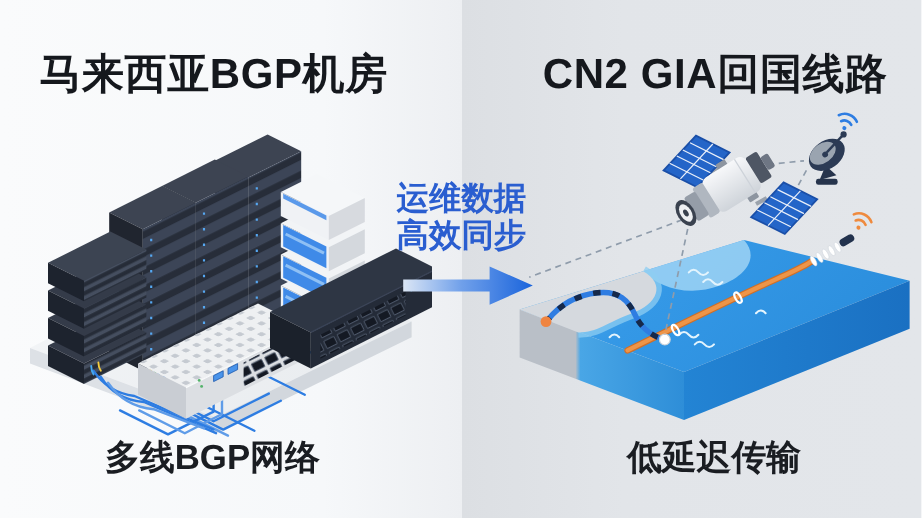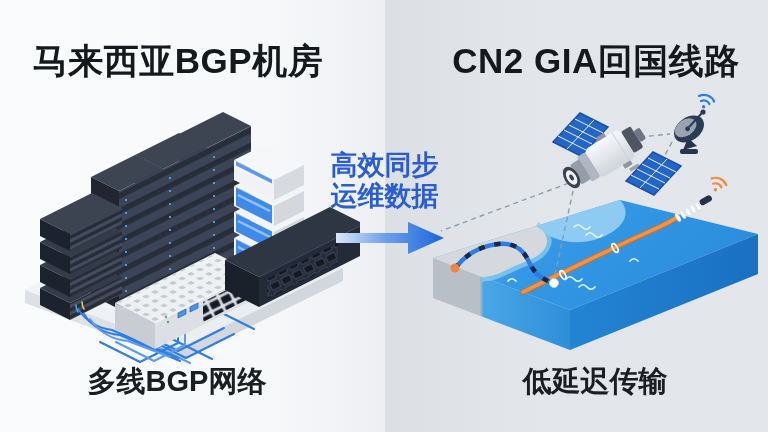--- a/index.html
+++ b/index.html
@@ -179,22 +179,22 @@
       <polygon points="310,112 344,129 239,182 205,165" fill="#2e3644"></polygon>
       <polygon points="205,165 239,182 239,212 205,195" fill="#1b212b"></polygon>
       <polygon points="239,182 344,129 344,159 239,212" fill="#242b38"></polygon>
       <polygon points="247,184 318,148 318,168 247,204" fill="url(#pPorts)"></polygon>
       <line x1="322" y1="147" x2="337" y2="139.5" stroke="#45b0f5" stroke-width="2" stroke-dasharray="1.5 3.2"></line>
       <line x1="239" y1="182" x2="344" y2="129" stroke="#3a4356" stroke-width="1"></line>
     </g>
   </svg>
 
   <div class="flow">
+    <div>运维数据</div>
     <div>高效同步</div>
-    <div>运维数据</div>
   </div>
 
   <svg class="arrow-wrap" width="120" height="46" viewBox="0 0 120 46">
     <defs>
       <linearGradient id="gArrow" x1="0" y1="0" x2="1" y2="0">
         <stop offset="0" stop-color="#dbe6f5"></stop>
         <stop offset="0.45" stop-color="#70a0ea"></stop>
         <stop offset="1" stop-color="#1a64dc"></stop>
       </linearGradient>
     </defs>

